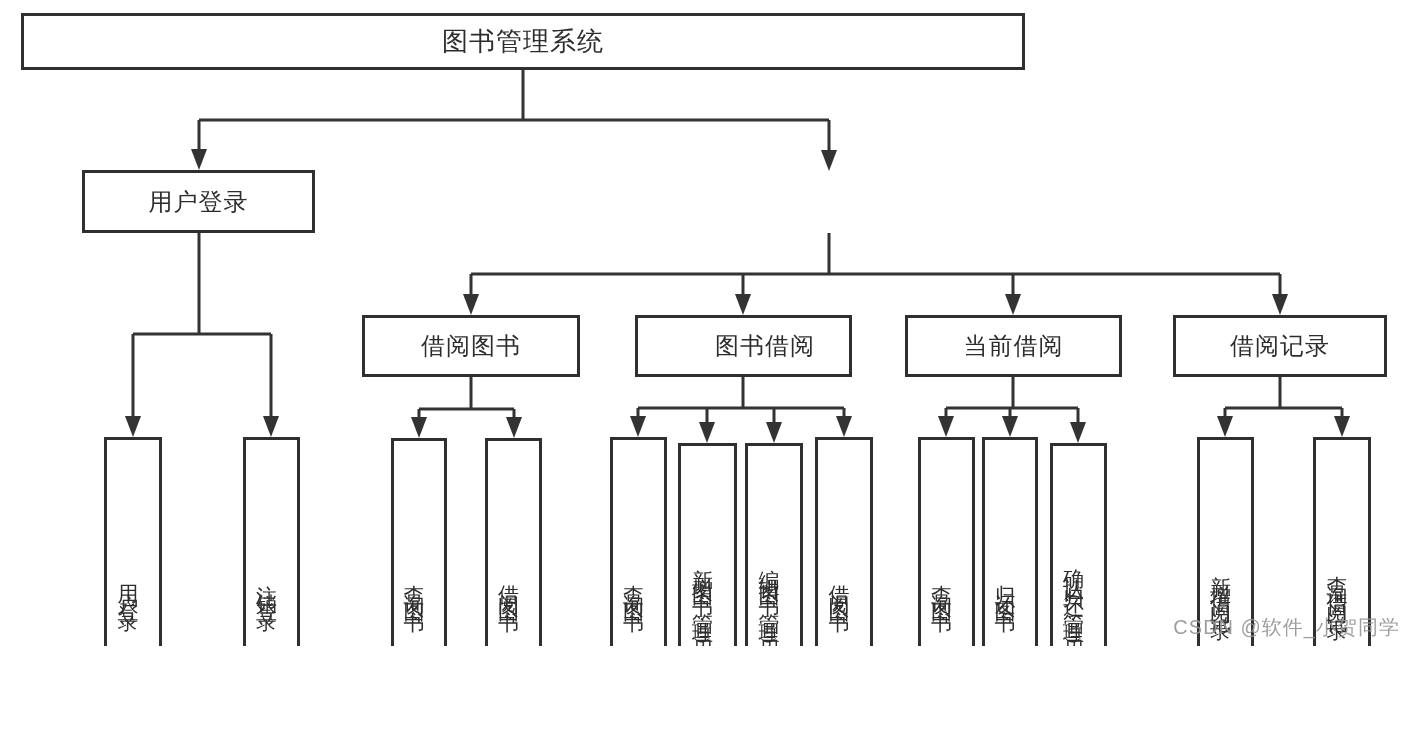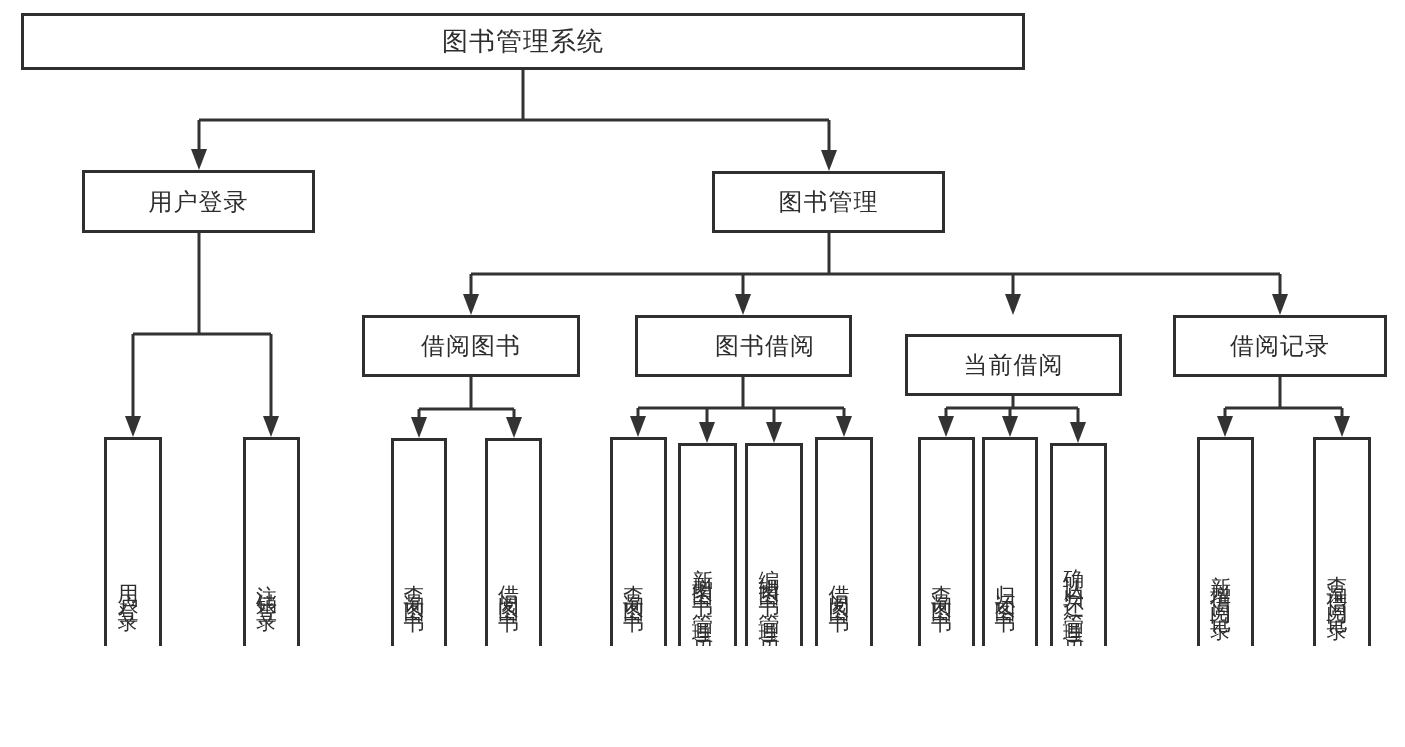--- a/index.html
+++ b/index.html
@@ -81,31 +81,28 @@
     </g>
   </svg>
 
   <div class="box root-box" style="left:21px; top:13px; width:1004px; height:57px;">
     <span class="hlabel">图书管理系统</span>
   </div>
 
   <div class="box" style="left:82px; top:170px; width:233px; height:63px;">
     <span class="hlabel">用户登录</span>
   </div>
-  <div class="box" style="left:712px; top:171px; width:233px; height:62px;">
-    <span class="hlabel">图书管理</span>
-  </div>
 
   <div class="box" style="left:362px; top:315px; width:218px; height:62px;">
     <span class="hlabel">借阅图书</span>
   </div>
   <div class="box" style="left:635px; top:315px; width:217px; height:62px;padding-left:43px;">
     <span class="hlabel">图书借阅</span>
   </div>
-  <div class="box" style="left:905px; top:315px; width:217px; height:62px;margin-top:19px;">
+  <div class="box" style="left:905px; top:315px; width:217px; height:62px;">
     <span class="hlabel">当前借阅</span>
   </div>
   <div class="box" style="left:1173px; top:315px; width:214px; height:62px;">
     <span class="hlabel">借阅记录</span>
   </div>
 
   <div class="box leaf" style="left:104px; top:437px; width:58px; height:297px;">
     <span class="vlabel">用户登录</span>
   </div>
   <div class="box leaf" style="left:243px; top:437px; width:57px; height:297px;">
@@ -142,14 +139,15 @@
     <span class="vlabel">确认归还（管理员）</span>
   </div>
 
   <div class="box leaf" style="left:1197px; top:437px; width:57px; height:297px;">
     <span class="vlabel">新增借阅记录</span>
   </div>
   <div class="box leaf" style="left:1313px; top:437px; width:58px; height:297px;">
     <span class="vlabel">查询借阅记录</span>
   </div>
 
+  <div class="watermark">CSDN @软件_小贺同学</div>
 
 </div>
 
 </body></html>

